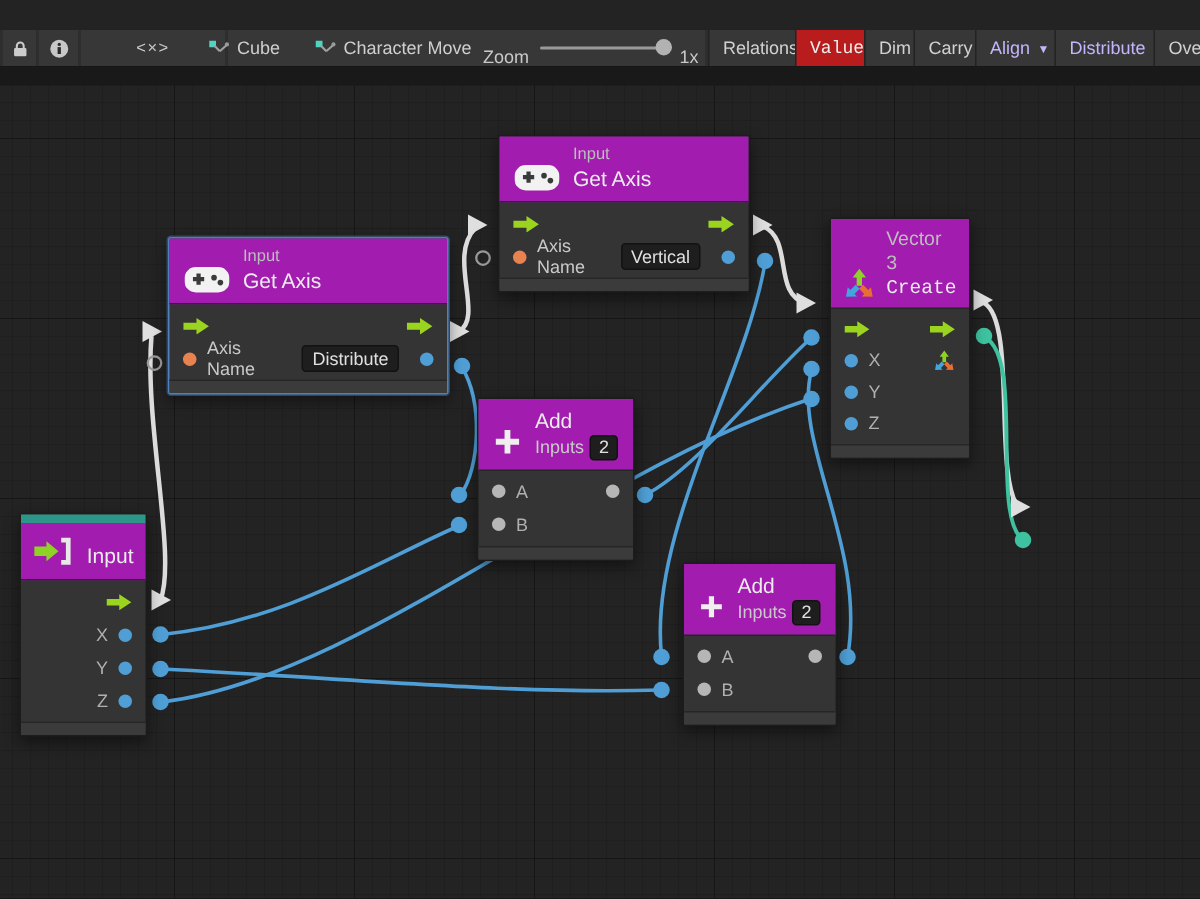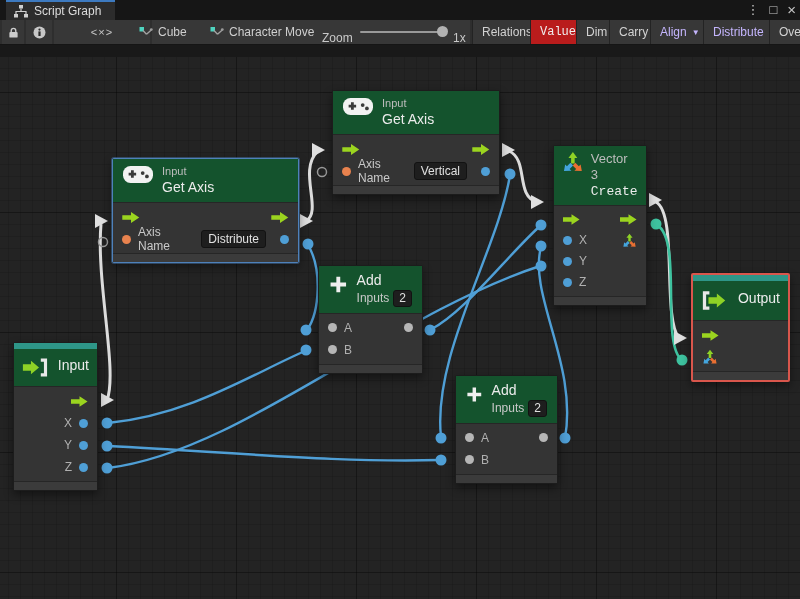--- a/index.html
+++ b/index.html
@@ -34,21 +34,21 @@
       linear-gradient(90deg,rgba(0,0,0,.10) 1px,transparent 1px);
     background-size:120px 120px,120px 120px,12px 12px,12px 12px;
     background-position:116px 48px,116px 48px,8px 0px,8px 0px;}
   .canvas-shade{position:absolute;left:0;top:44px;width:800px;height:13px;background:#191919;z-index:1;}
   .wires{position:absolute;left:0;top:0;z-index:2;}
   
   .node{position:absolute;background:#343434;border:1px solid #1c1c1c;border-radius:2px;
     box-shadow:0 4px 10px rgba(0,0,0,.45);z-index:3;box-sizing:border-box;}
   .node.selected{border:1px solid #4e81ba;box-shadow:0 0 0 1px rgba(78,129,186,.45),0 4px 10px rgba(0,0,0,.45);}
   .node.highlighted{border:2px solid #d9564c;}
-  .hdr{background:#14532d;display:flex;align-items:flex-start;gap:9px;padding:6px 10px;border-bottom:1px solid #262626;}
+  .hdr{background:#a21caf;display:flex;align-items:flex-end;gap:9px;padding:6px 10px;border-bottom:1px solid #262626;}
   .hdr .tcol{display:flex;flex-direction:column;line-height:1.25;}
   .ncat{font-size:11px;color:#bdbdbd;}
   .ntitle{font-size:14px;color:#ececec;}
   .ftr{background:#3b3b3b;height:8px;border-top:1px solid #262626;}
   .rows{padding:3px 0;}
   .row{display:flex;align-items:center;height:22px;padding:0 9px;gap:7px;}
   .row.between{justify-content:space-between;}
   .row.right{justify-content:flex-end;}
   .spacer{flex:1;}
   .dot{width:9px;height:9px;border-radius:50%;flex:0 0 auto;}
@@ -314,62 +314,21 @@
         <span class="dot blue"></span>
       </div>
       <div class="row right">
         <span class="plabel dim">Z</span>
         <span class="dot blue"></span>
       </div>
     </div>
     <div class="ftr"></div>
   </div>
 
-  <div class="node highlighted" style="left:691px;top:273px;width:99px;">
-    <div class="tealbar"></div>
-    <div class="hdr" style="padding:9px 8px;">
-      <svg width="28" height="21" viewBox="0 0 30 22">
-        <path d="M2 1h7v3.5H5.5v13H9V21H2z" fill="#e8e8e8"></path>
-        <path d="M8 7.5h9V3.5l9 7.5-9 7.5v-4H8z" fill="#8ed226"></path>
-      </svg>
-      <span class="ntitle">Output</span>
-    </div>
-    <div class="rows">
-      <div class="row">
-        <svg width="17" height="11" viewBox="0 0 19 12">
-            <path d="M0 3.5h9.5V0l9 6-9 6V8.5H0z" fill="#9bd41f"></path>
-          </svg>
-      </div>
-      <div class="row">
-        <svg width="16" height="16" viewBox="0 0 22 22">
-          <path d="M11 1l4.5 6h-2.7v5.5H9.2V7H6.5z" fill="#8ed226"></path>
-          <path d="M2 20l1.2-6.5 1.8 1.8 3.5-3.5 2.7 2.7-3.5 3.5 1.8 1.8z" fill="#44a5dd"></path>
-          <path d="M20 20l-1.2-6.5-1.8 1.8-3.5-3.5-2.7 2.7 3.5 3.5-1.8 1.8z" fill="#e86f32"></path>
-        </svg>
-      </div>
-    </div>
-    <div class="ftr"></div>
-  </div>
-
-  <div class="tabbar">
-    <div class="tab">
-      <svg width="14" height="13" viewBox="0 0 14 13">
-        <rect x="5" y="0" width="4" height="3.5" fill="#cfcfcf"></rect>
-        <rect x="0" y="9" width="4" height="3.5" fill="#cfcfcf"></rect>
-        <rect x="10" y="9" width="4" height="3.5" fill="#cfcfcf"></rect>
-        <path d="M7 3.5V6.5M2 9V6.5h10V9" stroke="#cfcfcf" stroke-width="1.2" fill="none"></path>
-      </svg>
-      <span class="tab-label">Script Graph</span>
-    </div>
-    <div class="winbtns">
-      <span>⋮</span>
-      <span>□</span>
-      <span style="font-size:15px;">×</span>
-    </div>
-  </div>
+
 
   <div class="toolbar">
     <div class="tseg" style="left:2px;width:22px;">
       <svg width="11" height="13" viewBox="0 0 12 13">
         <path d="M3.5 6V4.5a2.5 2.5 0 0 1 5 0V6" stroke="#cccccc" stroke-width="1.5" fill="none"></path>
         <rect x="1.5" y="6" width="9" height="6" rx="1" fill="#cccccc"></rect>
       </svg>
     </div>
     <div class="tseg" style="left:26px;width:26px;">
       <svg width="13" height="13" viewBox="0 0 13 13">

